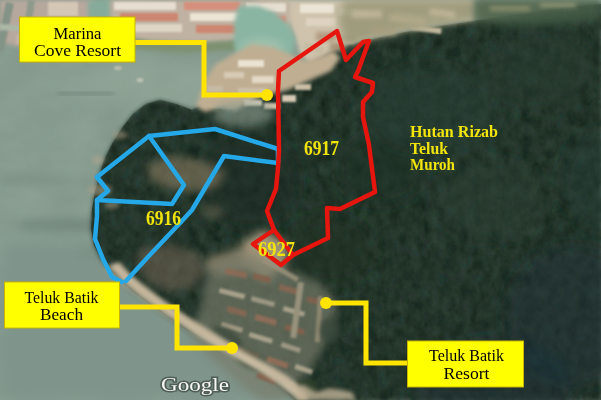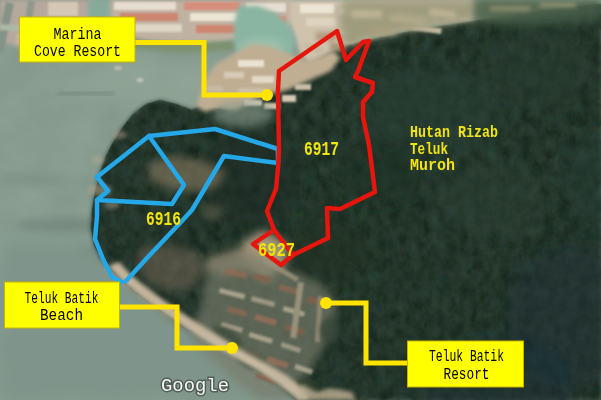--- a/index.html
+++ b/index.html
@@ -1,16 +1,16 @@
 <!DOCTYPE html>
 <html><head>
 <meta charset="utf-8">
 <style>
   html,body{margin:0;padding:0;}
-  #map{position:relative;width:601px;height:400px;overflow:hidden;font-family:Liberation Mono, monospace;}
+  #map{position:relative;width:601px;height:400px;overflow:hidden;font-family:Liberation Serif, serif;}
 </style>
 </head>
 <body>
 
 <div id="map">
 <svg width="601" height="400" viewBox="0 0 601 400" xmlns="http://www.w3.org/2000/svg">
 <defs>
   <filter id="b1" x="-30%" y="-30%" width="160%" height="160%">
           <feGaussianBlur stdDeviation="1.2"></feGaussianBlur>
         </filter>

